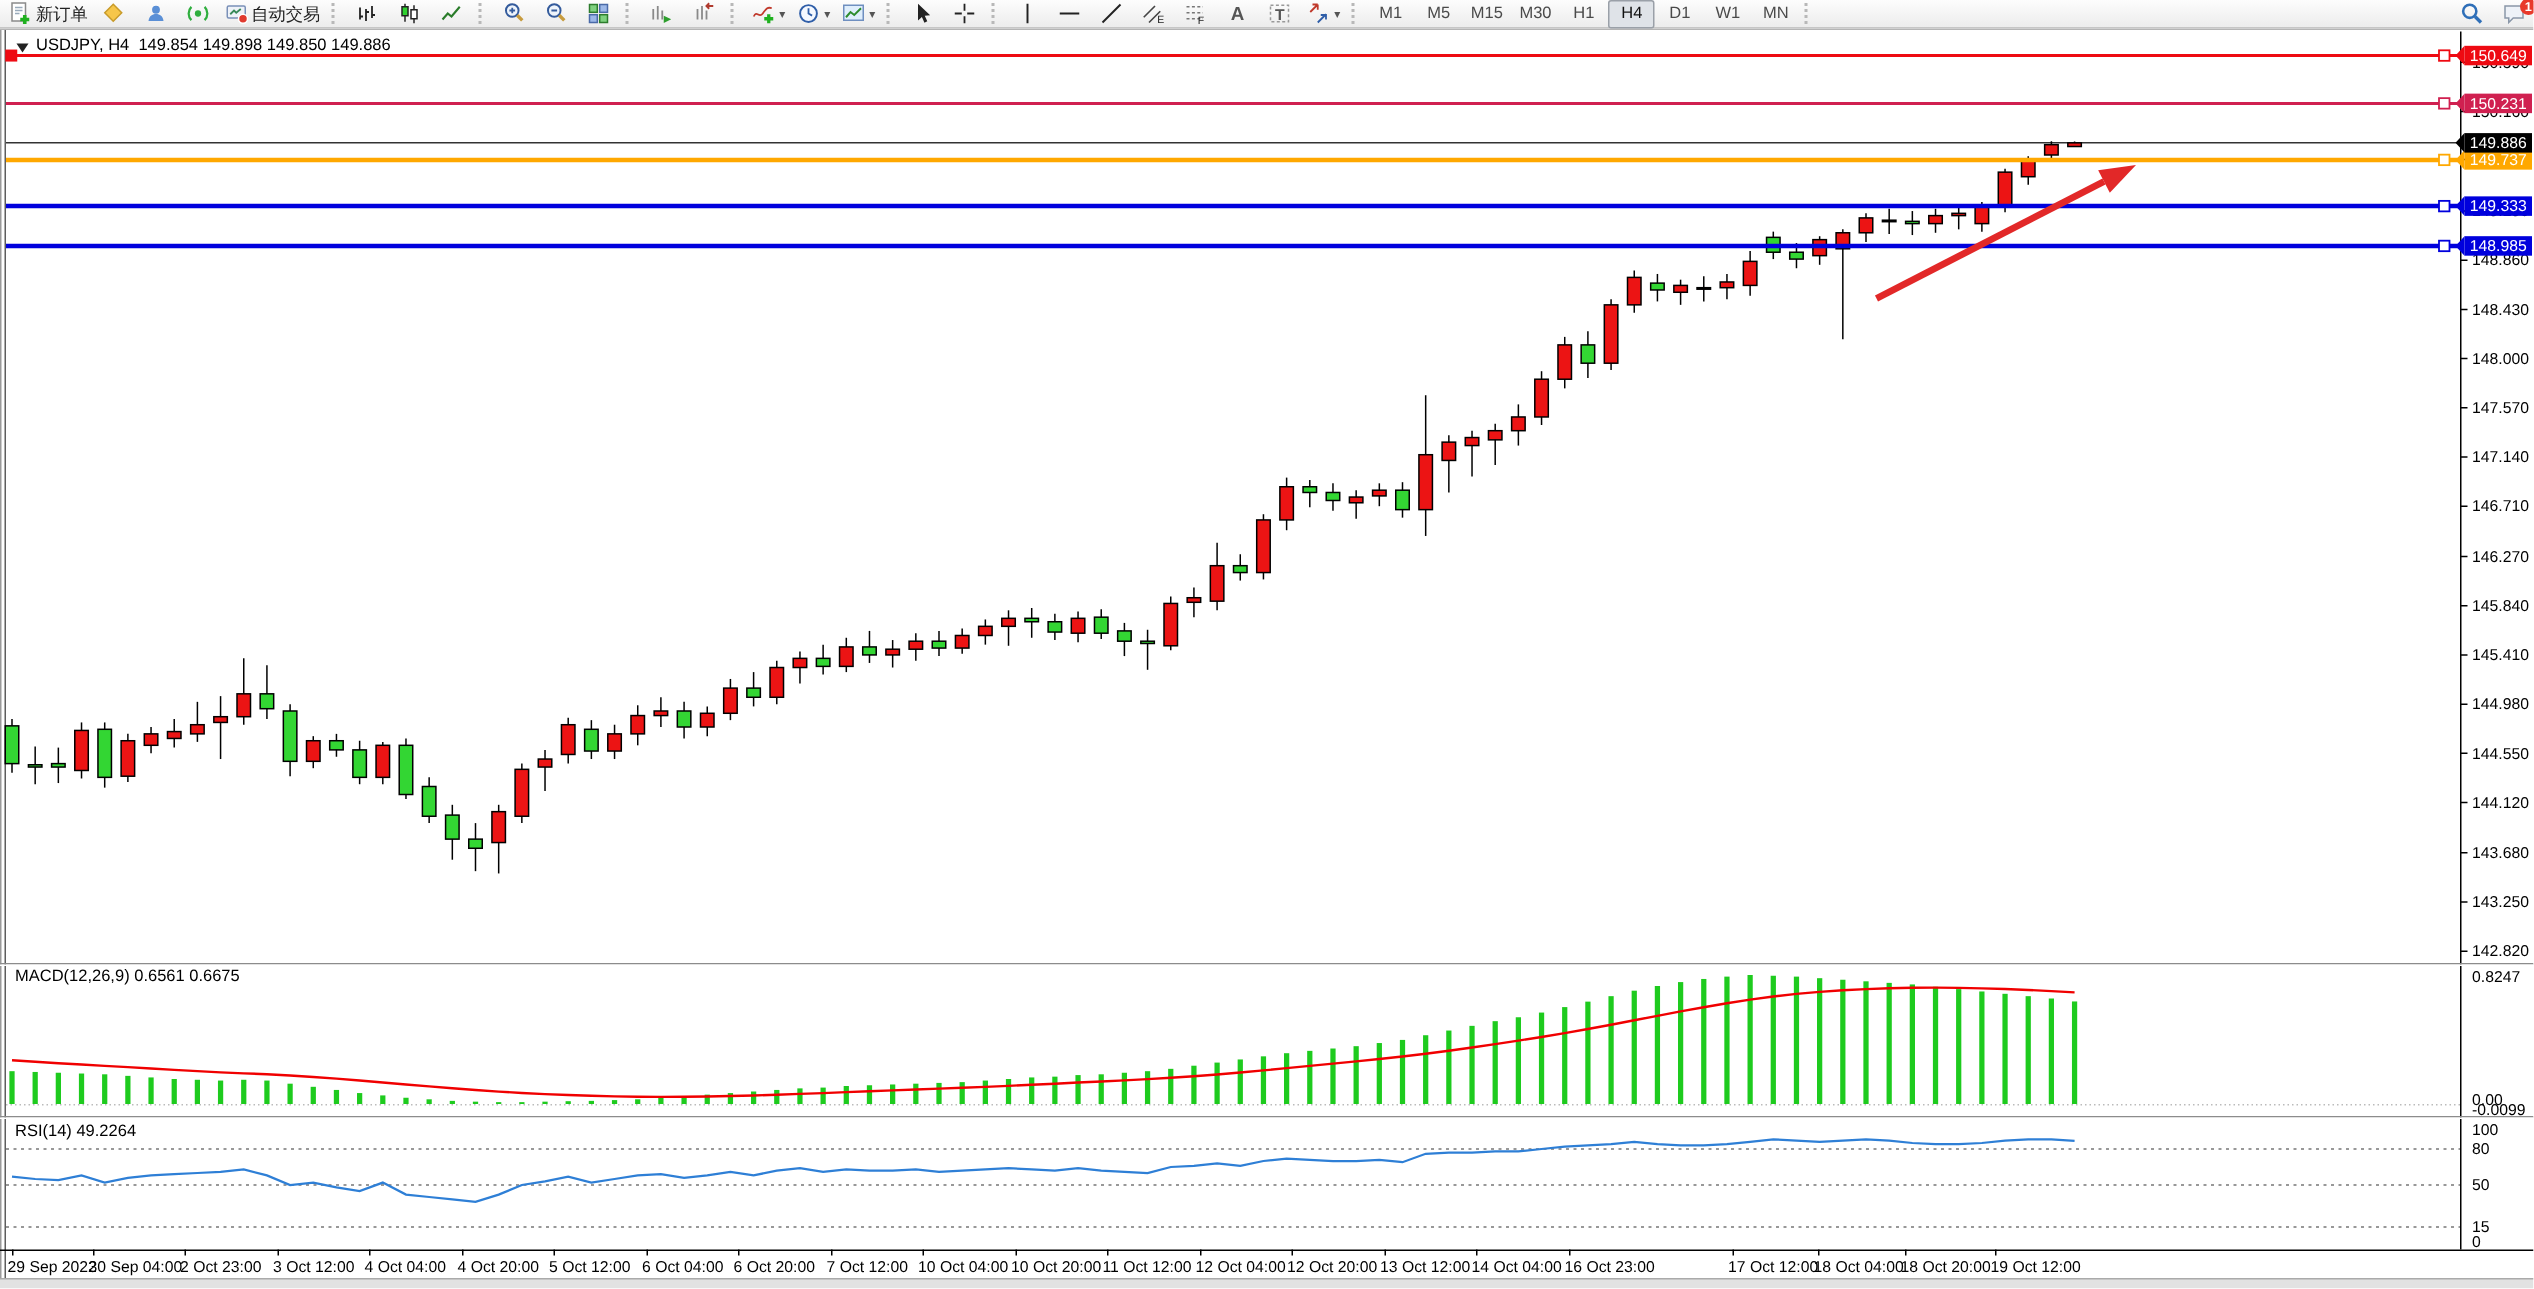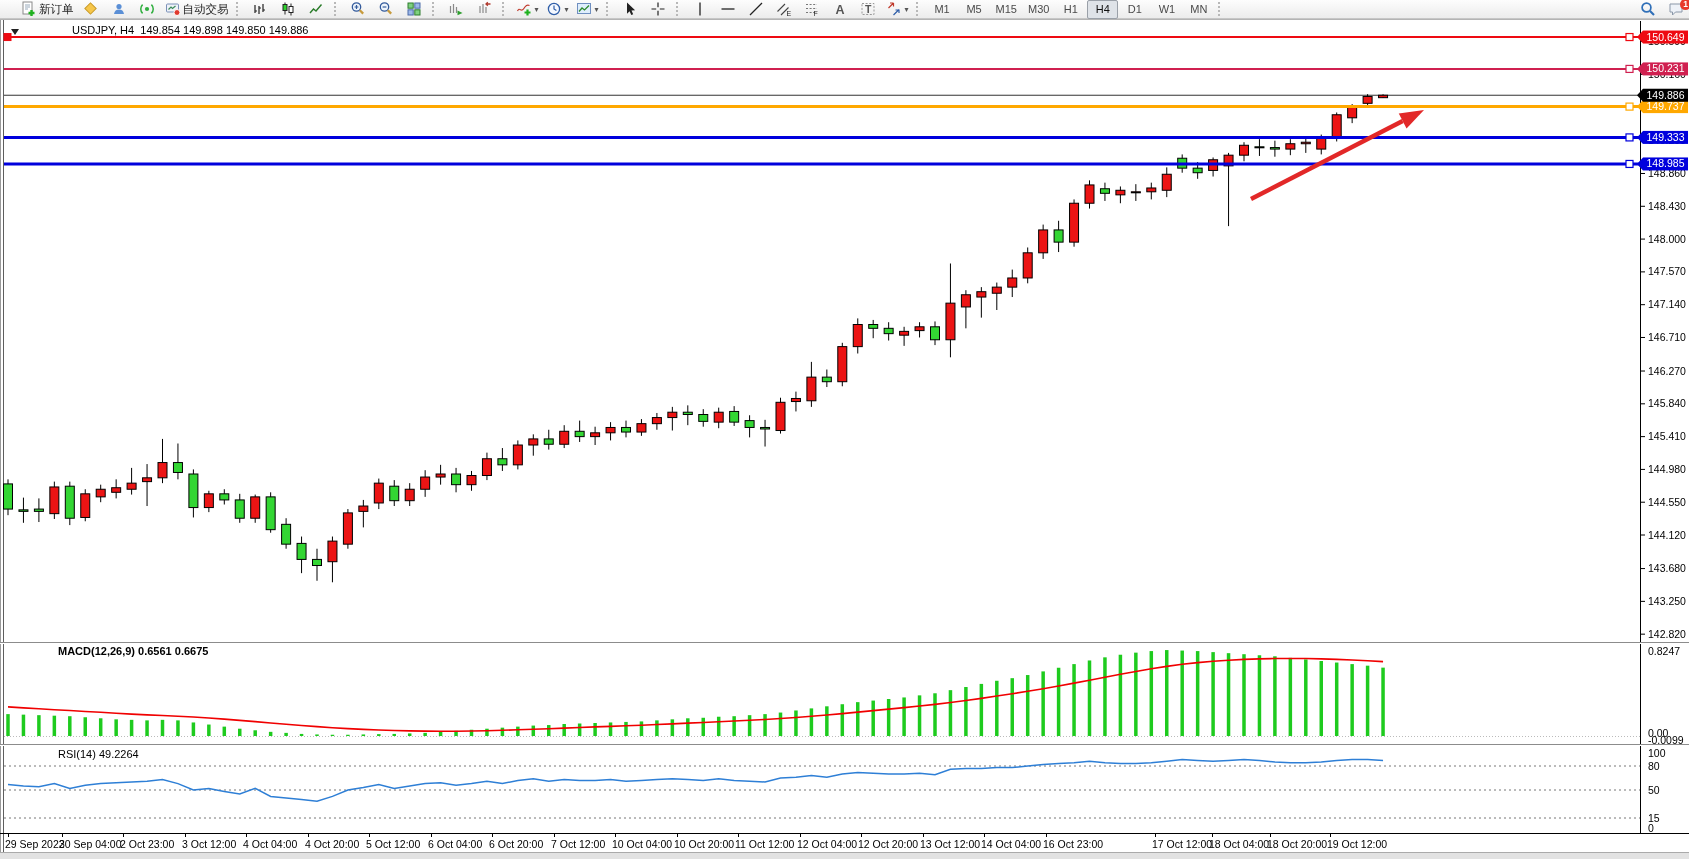--- a/index.html
+++ b/index.html
@@ -1,37 +1,37 @@
 <!DOCTYPE html>
 <html><head>
 <meta charset="utf-8">
 <style>
   html,body{margin:0;padding:0;background:#fff;width:1689px;height:859px;overflow:hidden;
     font-family:"Liberation Sans","DejaVu Sans",sans-serif;position:relative;}
   #toolbar{position:absolute;left:0;top:0;width:1689px;height:19px;z-index:3;
-    display:flex;align-items:center;gap:1px;padding-left:18px;box-sizing:border-box;
+    display:flex;align-items:center;gap:1px;padding-left:3px;box-sizing:border-box;
     background:linear-gradient(#fdfdfd,#ececec);border-bottom:1px solid #c6c6c6;overflow:visible;}
   .tbtn{height:17px;min-width:21px;display:flex;align-items:center;justify-content:center;
     gap:2px;border:1px solid transparent;border-radius:2px;padding:0 2px;position:relative;
     font-size:11.5px;color:#222;white-space:nowrap;cursor:default;}
   .tbtn svg{display:block}
   .tf{font-weight:normal;font-size:11px;color:#4a4a4a;padding:0 4px;}
   .tf.active{background:#dfe3e8;border:1px solid #9aa0a8;border-radius:2px;color:#111;}
   .grip{width:5px;height:14px;margin:0 3px;border-left:2px dotted #b8b8b8;}
   .spacer{flex:1}
   .drop{font-size:8px;color:#555;margin-left:1px;}
   .badge{position:absolute;right:-3px;top:-2px;width:11px;height:11px;border-radius:50%;
     background:#e8392b;color:#fff;font-size:8.5px;font-weight:bold;line-height:11px;
     text-align:center;z-index:4;}
   #chart-svg{position:absolute;left:0;top:0;z-index:1;}
-  .overlay{position:absolute;z-index:2;font-size:11px;color:#000;white-space:pre;margin-left:48px;}
+  .overlay{position:absolute;z-index:2;font-size:11px;color:#000;white-space:pre;}
   #chart-title{left:24px;top:24px;}
   #chart-menu-icon{position:absolute;left:11px;top:29px;z-index:2;width:0;height:0;
     border-left:4px solid transparent;border-right:4px solid transparent;border-top:6px solid #222;}
-  #macd-label{left:10px;top:645px;font-weight:bold;}
+  #macd-label{left:10px;top:645px;}
   #rsi-label{left:10px;top:748px;}
 </style>
 </head>
 <body>
 
 <div id="toolbar">
     <div class="tbtn">
       <span>
         <svg width="16" height="16" viewBox="0 0 16 16">
           <rect x="2" y="1" width="9" height="12" fill="#fff" stroke="#8a8a8a"></rect>

